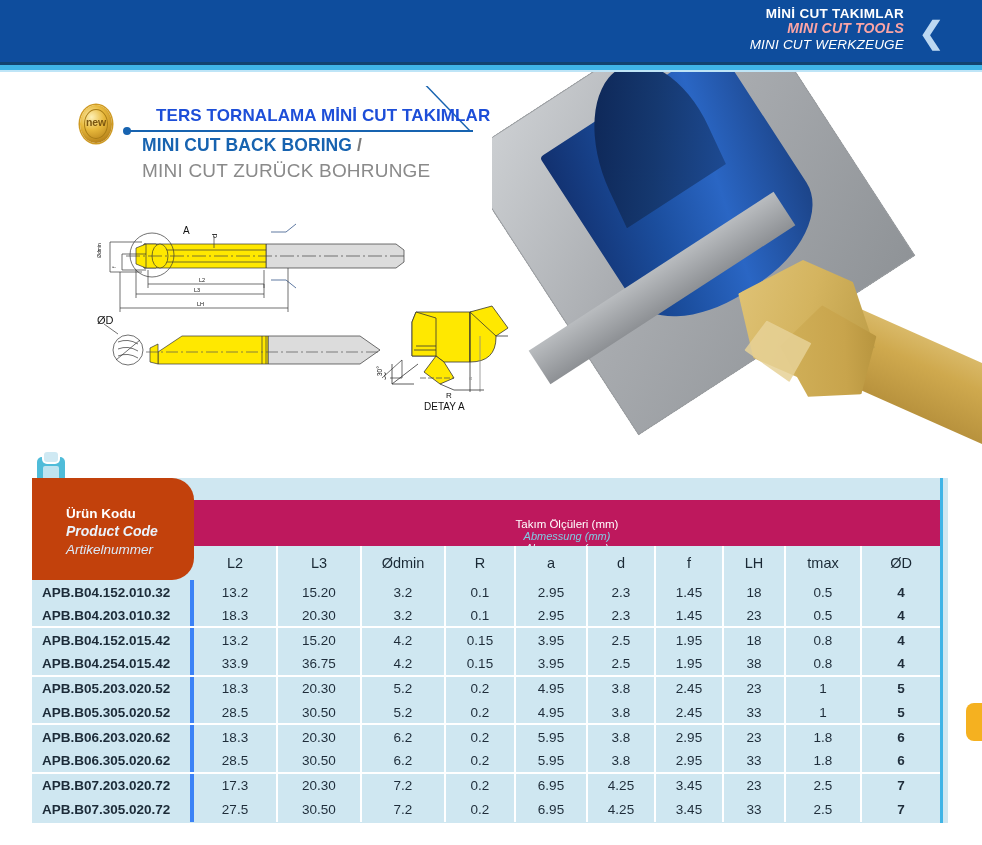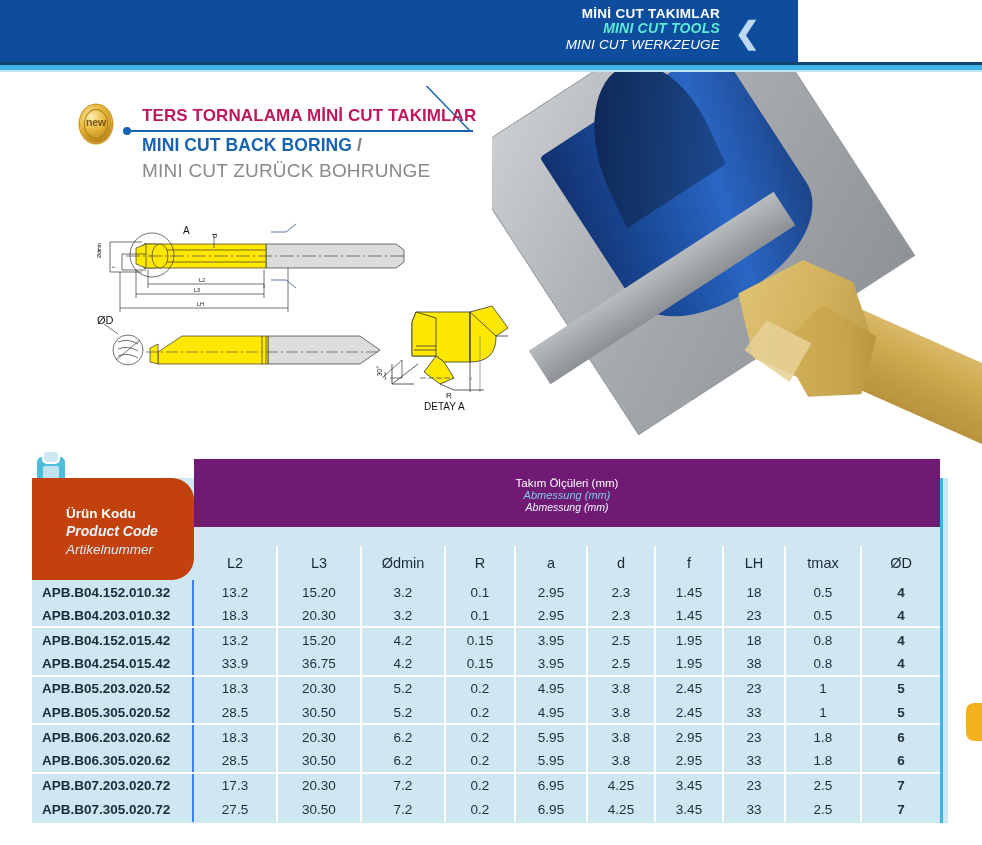--- a/index.html
+++ b/index.html
@@ -6,29 +6,29 @@
   html,body{ width:982px; height:845px; }
   body{
     font-family:"Liberation Sans", sans-serif;
     background:#ffffff;
     position:relative;
     overflow:hidden;
   }
 
   
   .top-bar{
-    position:absolute; left:0; top:0; width:798px; height:62px;
+    position:absolute; left:0; top:0; width:982px; height:62px;
     background:#0e4d9d;
   }
   .top-bar-titles{
     position:absolute; right:78px; top:6px;
     text-align:right; color:#ffffff; line-height:1.12;
   }
   .tb-l1{ font-size:13.5px; font-weight:bold; letter-spacing:.3px; color:#ffffff; }
-  .tb-l2{ font-size:14px; font-weight:bold; font-style:italic; color:#5eead4; letter-spacing:.2px; }
+  .tb-l2{ font-size:14px; font-weight:bold; font-style:italic; color:#fca5a5; letter-spacing:.2px; }
   .tb-l3{ font-size:13.5px; font-style:italic; color:#ffffff; letter-spacing:.2px; }
   .tb-chevron{
     position:absolute; right:38px; top:22px;
     color:#bcd8f2; font-size:30px; line-height:22px; font-weight:bold;
   }
   .stripe-a{ position:absolute; left:0; top:62px; width:982px; height:3px; background:#12436f; }
   .stripe-b{ position:absolute; left:0; top:65px; width:982px; height:5px; background:#3fb4e6; }
   .stripe-c{ position:absolute; left:0; top:70px; width:982px; height:2px; background:#bfe5f7; }
 
   
@@ -93,22 +93,22 @@
   }
   .newbadge span{
     position:absolute; left:0; right:0; top:11px; text-align:center;
     font-size:10.5px; font-weight:bold; color:#7a5510; letter-spacing:-.2px;
   }
   .newbadge:before{
     content:""; position:absolute; left:4px; top:4px; right:4px; bottom:4px;
     border-radius:50%; border:1.2px solid #a97d17;
   }
   .title-h1{
-    position:absolute; left:142px; top:106px;
-    font-size:17px; font-weight:bold; color:#be185d; letter-spacing:.1px;
+    position:absolute; left:156px; top:106px;
+    font-size:17px; font-weight:bold; color:#1d4ed8; letter-spacing:.1px;
   }
   .title-h2{
     position:absolute; left:142px; top:135px;
     font-size:17.5px; font-weight:bold; color:#1763b0; letter-spacing:.1px;
   }
   .title-h2 .slash{ color:#7b7b7b; font-weight:bold; }
   .title-h3{
     position:absolute; left:142px; top:160px;
     font-size:19px; color:#8a8a8a; letter-spacing:.2px;
   }
@@ -155,22 +155,22 @@
     position:absolute; left:32px; top:478px; width:162px; height:102px;
     background:#c2410c;
     border-radius:0 22px 22px 0;
     color:#ffffff;
   }
   .pc-head .l1{ position:absolute; left:34px; top:28px; font-size:13.5px; font-weight:bold; }
   .pc-head .l2{ position:absolute; left:34px; top:45px; font-size:14px; font-weight:bold; font-style:italic; color:#eaf3fc; }
   .pc-head .l3{ position:absolute; left:34px; top:64px; font-size:13.5px; font-style:italic; color:#dbe9f8; }
 
   .dim-head{
-    position:absolute; left:194px; top:459px; width:746px; height:68px;
-    background:#701a75;
+    position:absolute; left:194px; top:500px; width:746px; height:68px;
+    background:#be185d;
     text-align:center; color:#ffffff;
   }
   .dim-head .l1{ font-size:11.5px; margin-top:18px; }
   .dim-head .l2{ font-size:11px; font-style:italic; color:#7fcbe4; }
   .dim-head .l3{ font-size:10.5px; font-style:italic; color:#eaf7fc; }
 
   .col-head{
     position:absolute; left:194px; top:546px; width:746px; height:34px;
     display:flex; background:#cfe7f1;
   }
@@ -180,21 +180,21 @@
     border-right:2px solid #ffffff;
   }
   .col-head div:last-child{ border-right:none; }
 
   .rows{ position:absolute; left:32px; top:580px; width:908px; }
   .row{ display:flex; height:24.2px; }
   .row .pc{
     width:162px; padding-left:10px;
     display:flex; align-items:center;
     font-size:13.5px; font-weight:bold; color:#1c2b38;
-    border-right:2px solid #3b82f6;
+    border-right:4px solid #3b82f6;
   }
   .row .cell{
     display:flex; align-items:center; justify-content:center;
     font-size:13.5px; color:#1f2d3a;
     border-right:2px solid #ffffff;
   }
   .row .cell:last-child{ border-right:none; }
   .row .cell.od{ font-weight:bold; }
   .row.sep{ border-bottom:2px solid #ffffff; }
 

